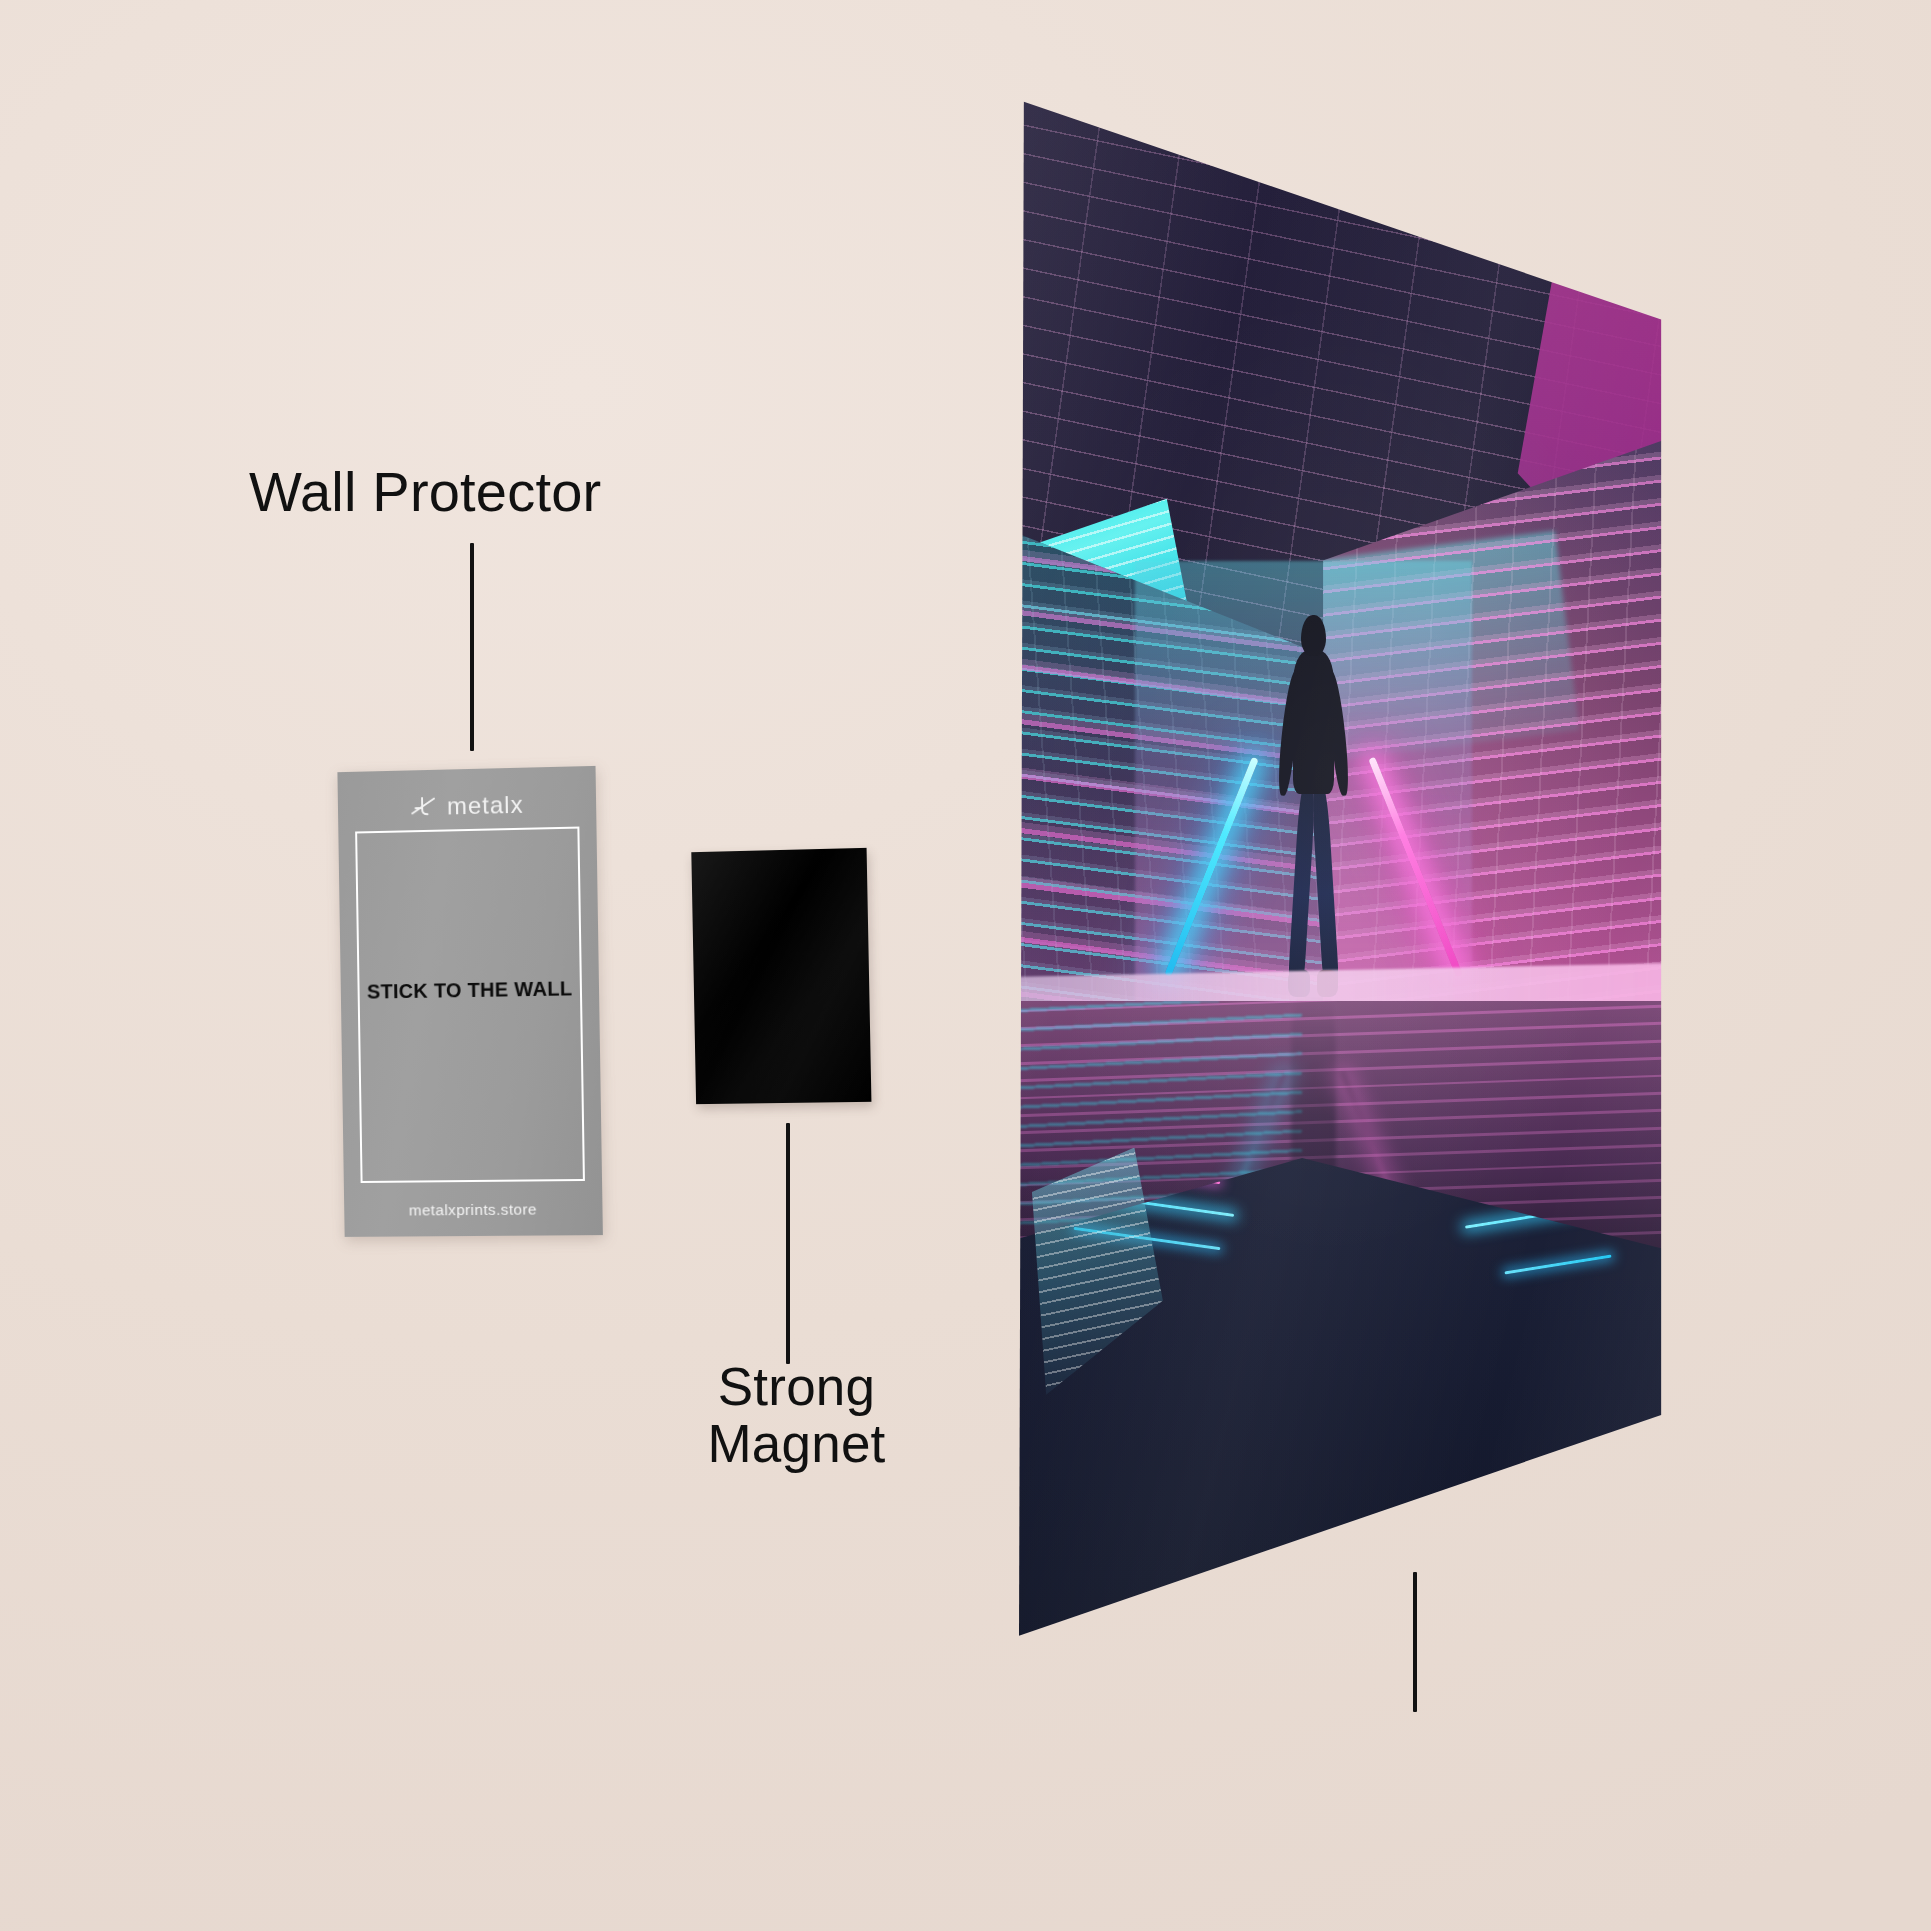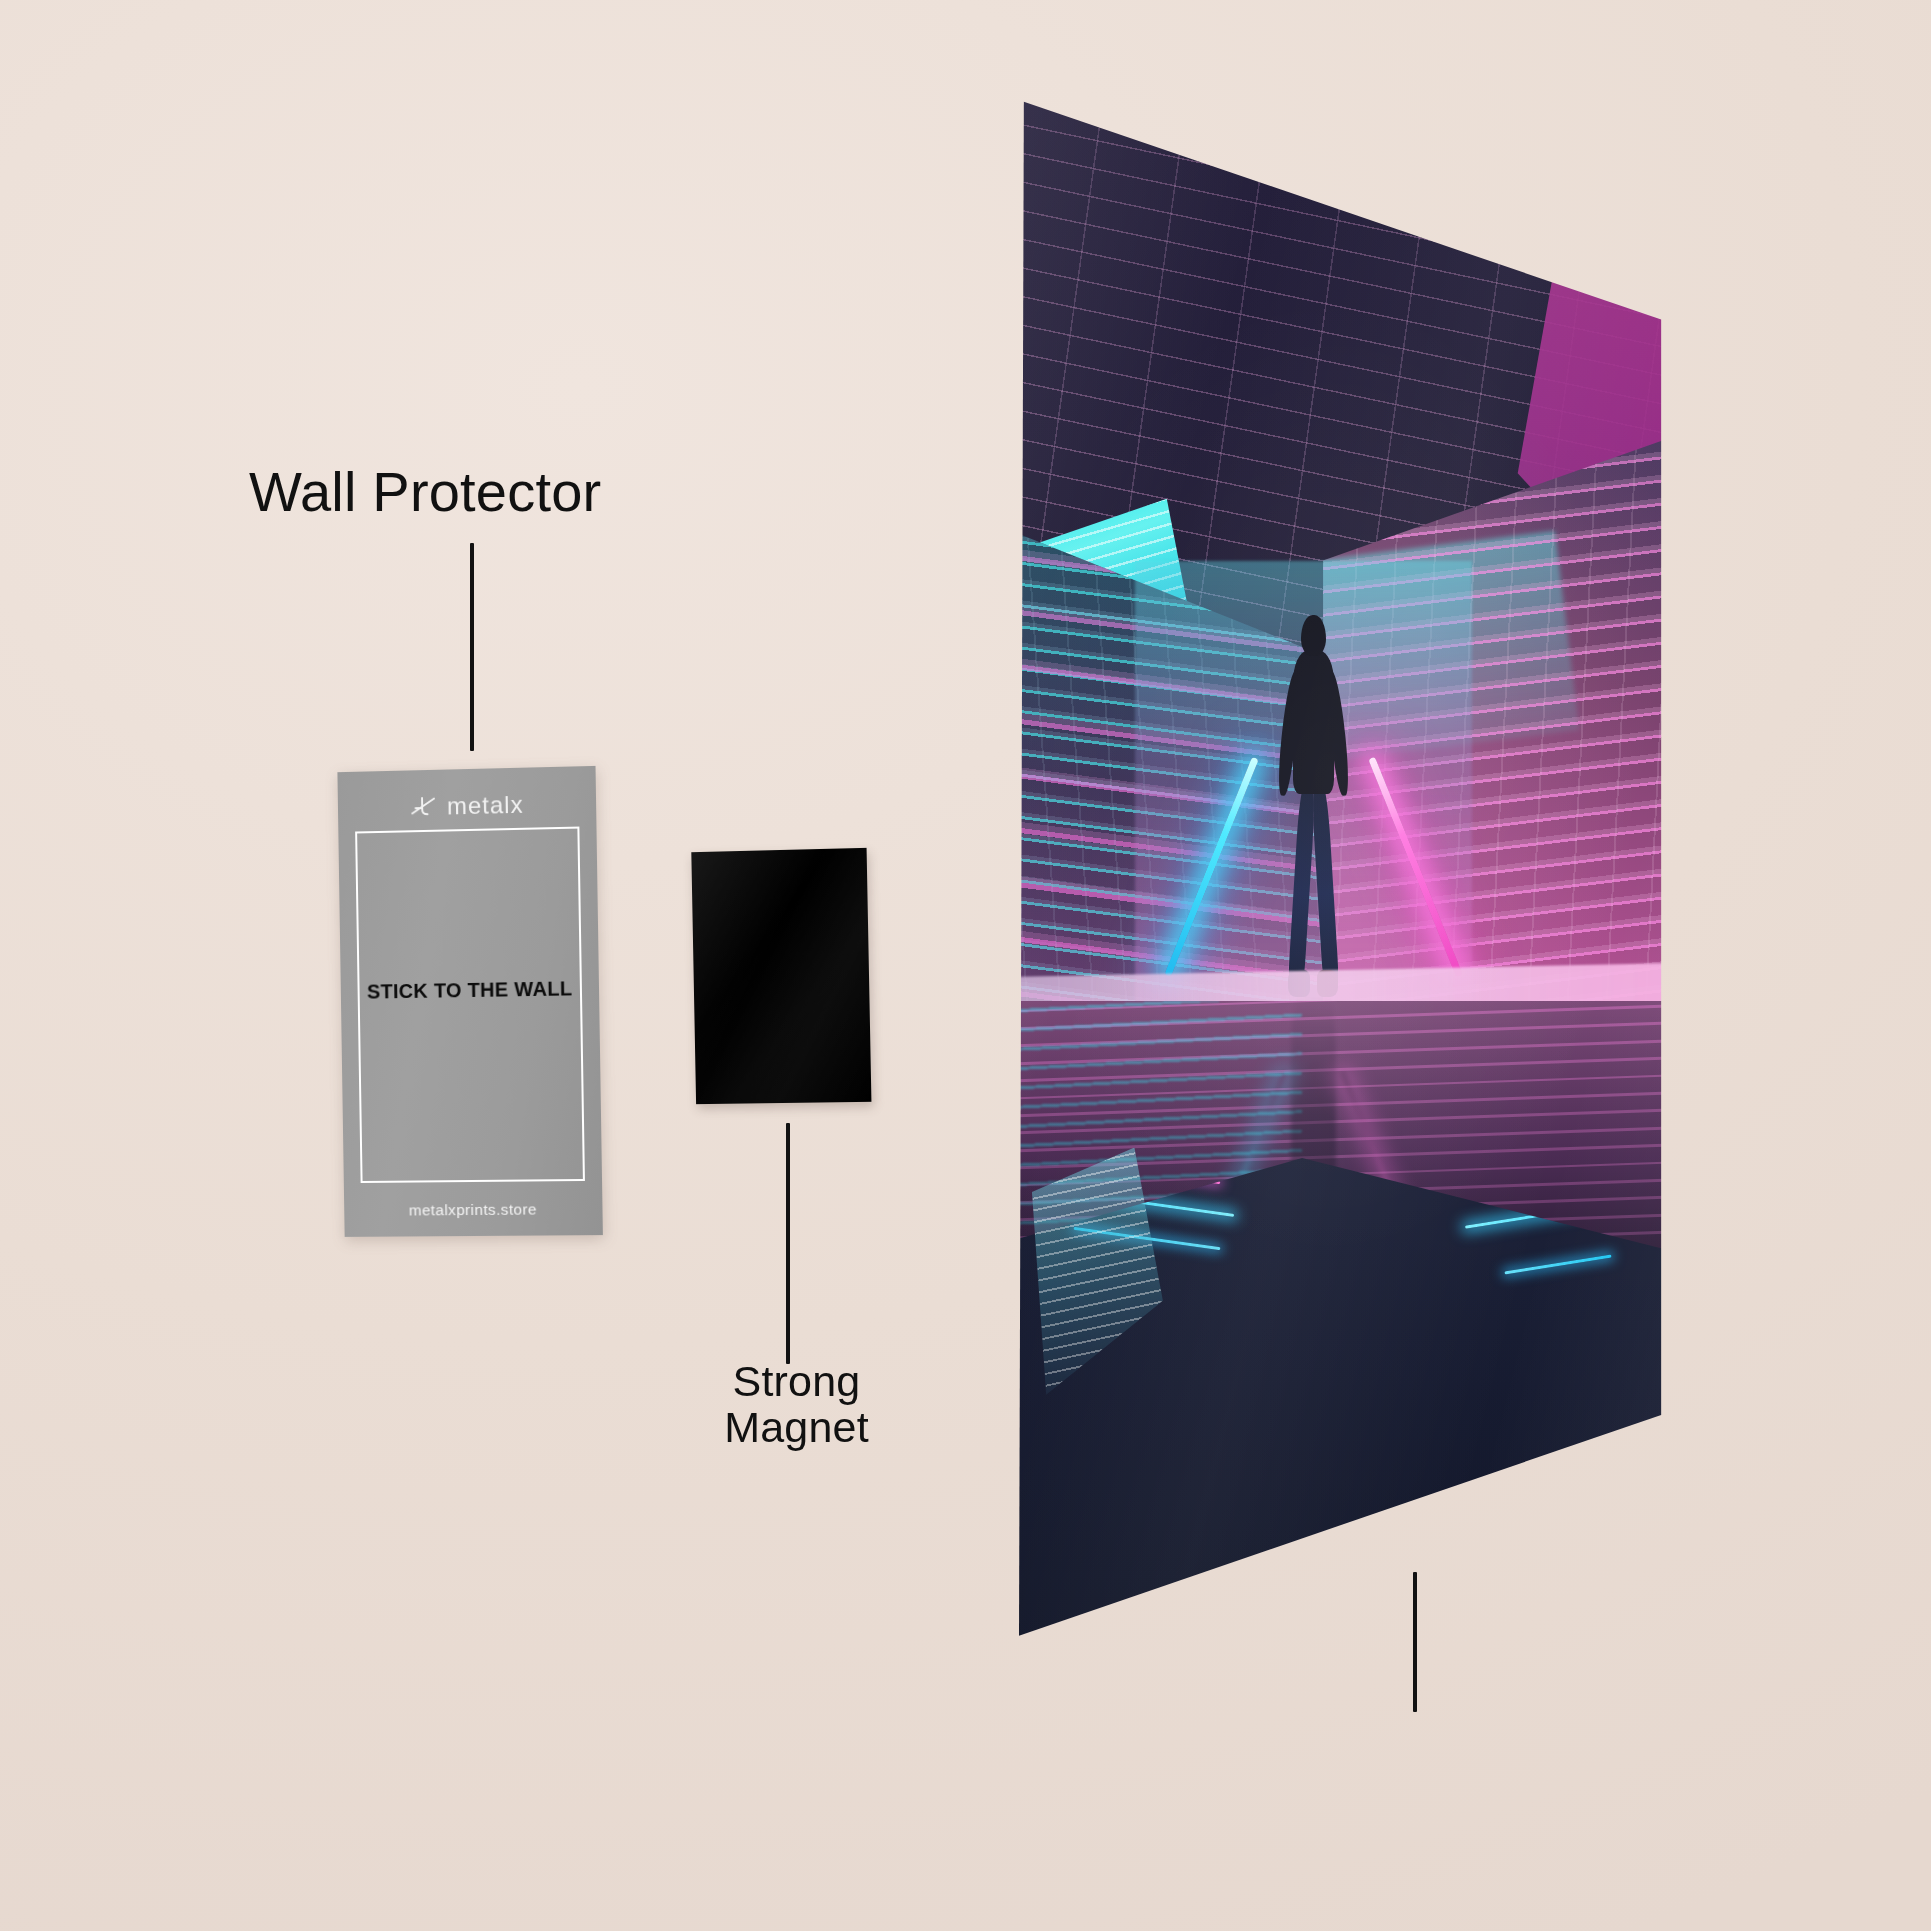--- a/index.html
+++ b/index.html
@@ -563,21 +563,21 @@
 
     <div id="wp-headline">STICK TO THE WALL</div>
 
     <div id="wp-url">metalxprints.store</div>
   </div>
 
   <div id="magnet">
     <div id="magnet-sheen"></div>
   </div>
   <div class="leader" style="left:786px; top:1123px; height:241px;"></div>
-  <div class="annot" style="left:676px; top:1358px; font-size:43px; text-align:center; width:241px;">Strong
+  <div class="annot" style="left:676px; top:1358px; font-size:53px; text-align:center; width:241px;">Strong
 Magnet</div>
 
   <div id="metal-poster">
     <div id="poster-warp">
       <div id="poster-photo">
 
         <div id="ceiling" class="scene"></div>
         <div id="ceiling-grid" class="scene"></div>
         <div id="ceiling-magenta"></div>
         <div id="ceiling-cyan-panel"></div>

